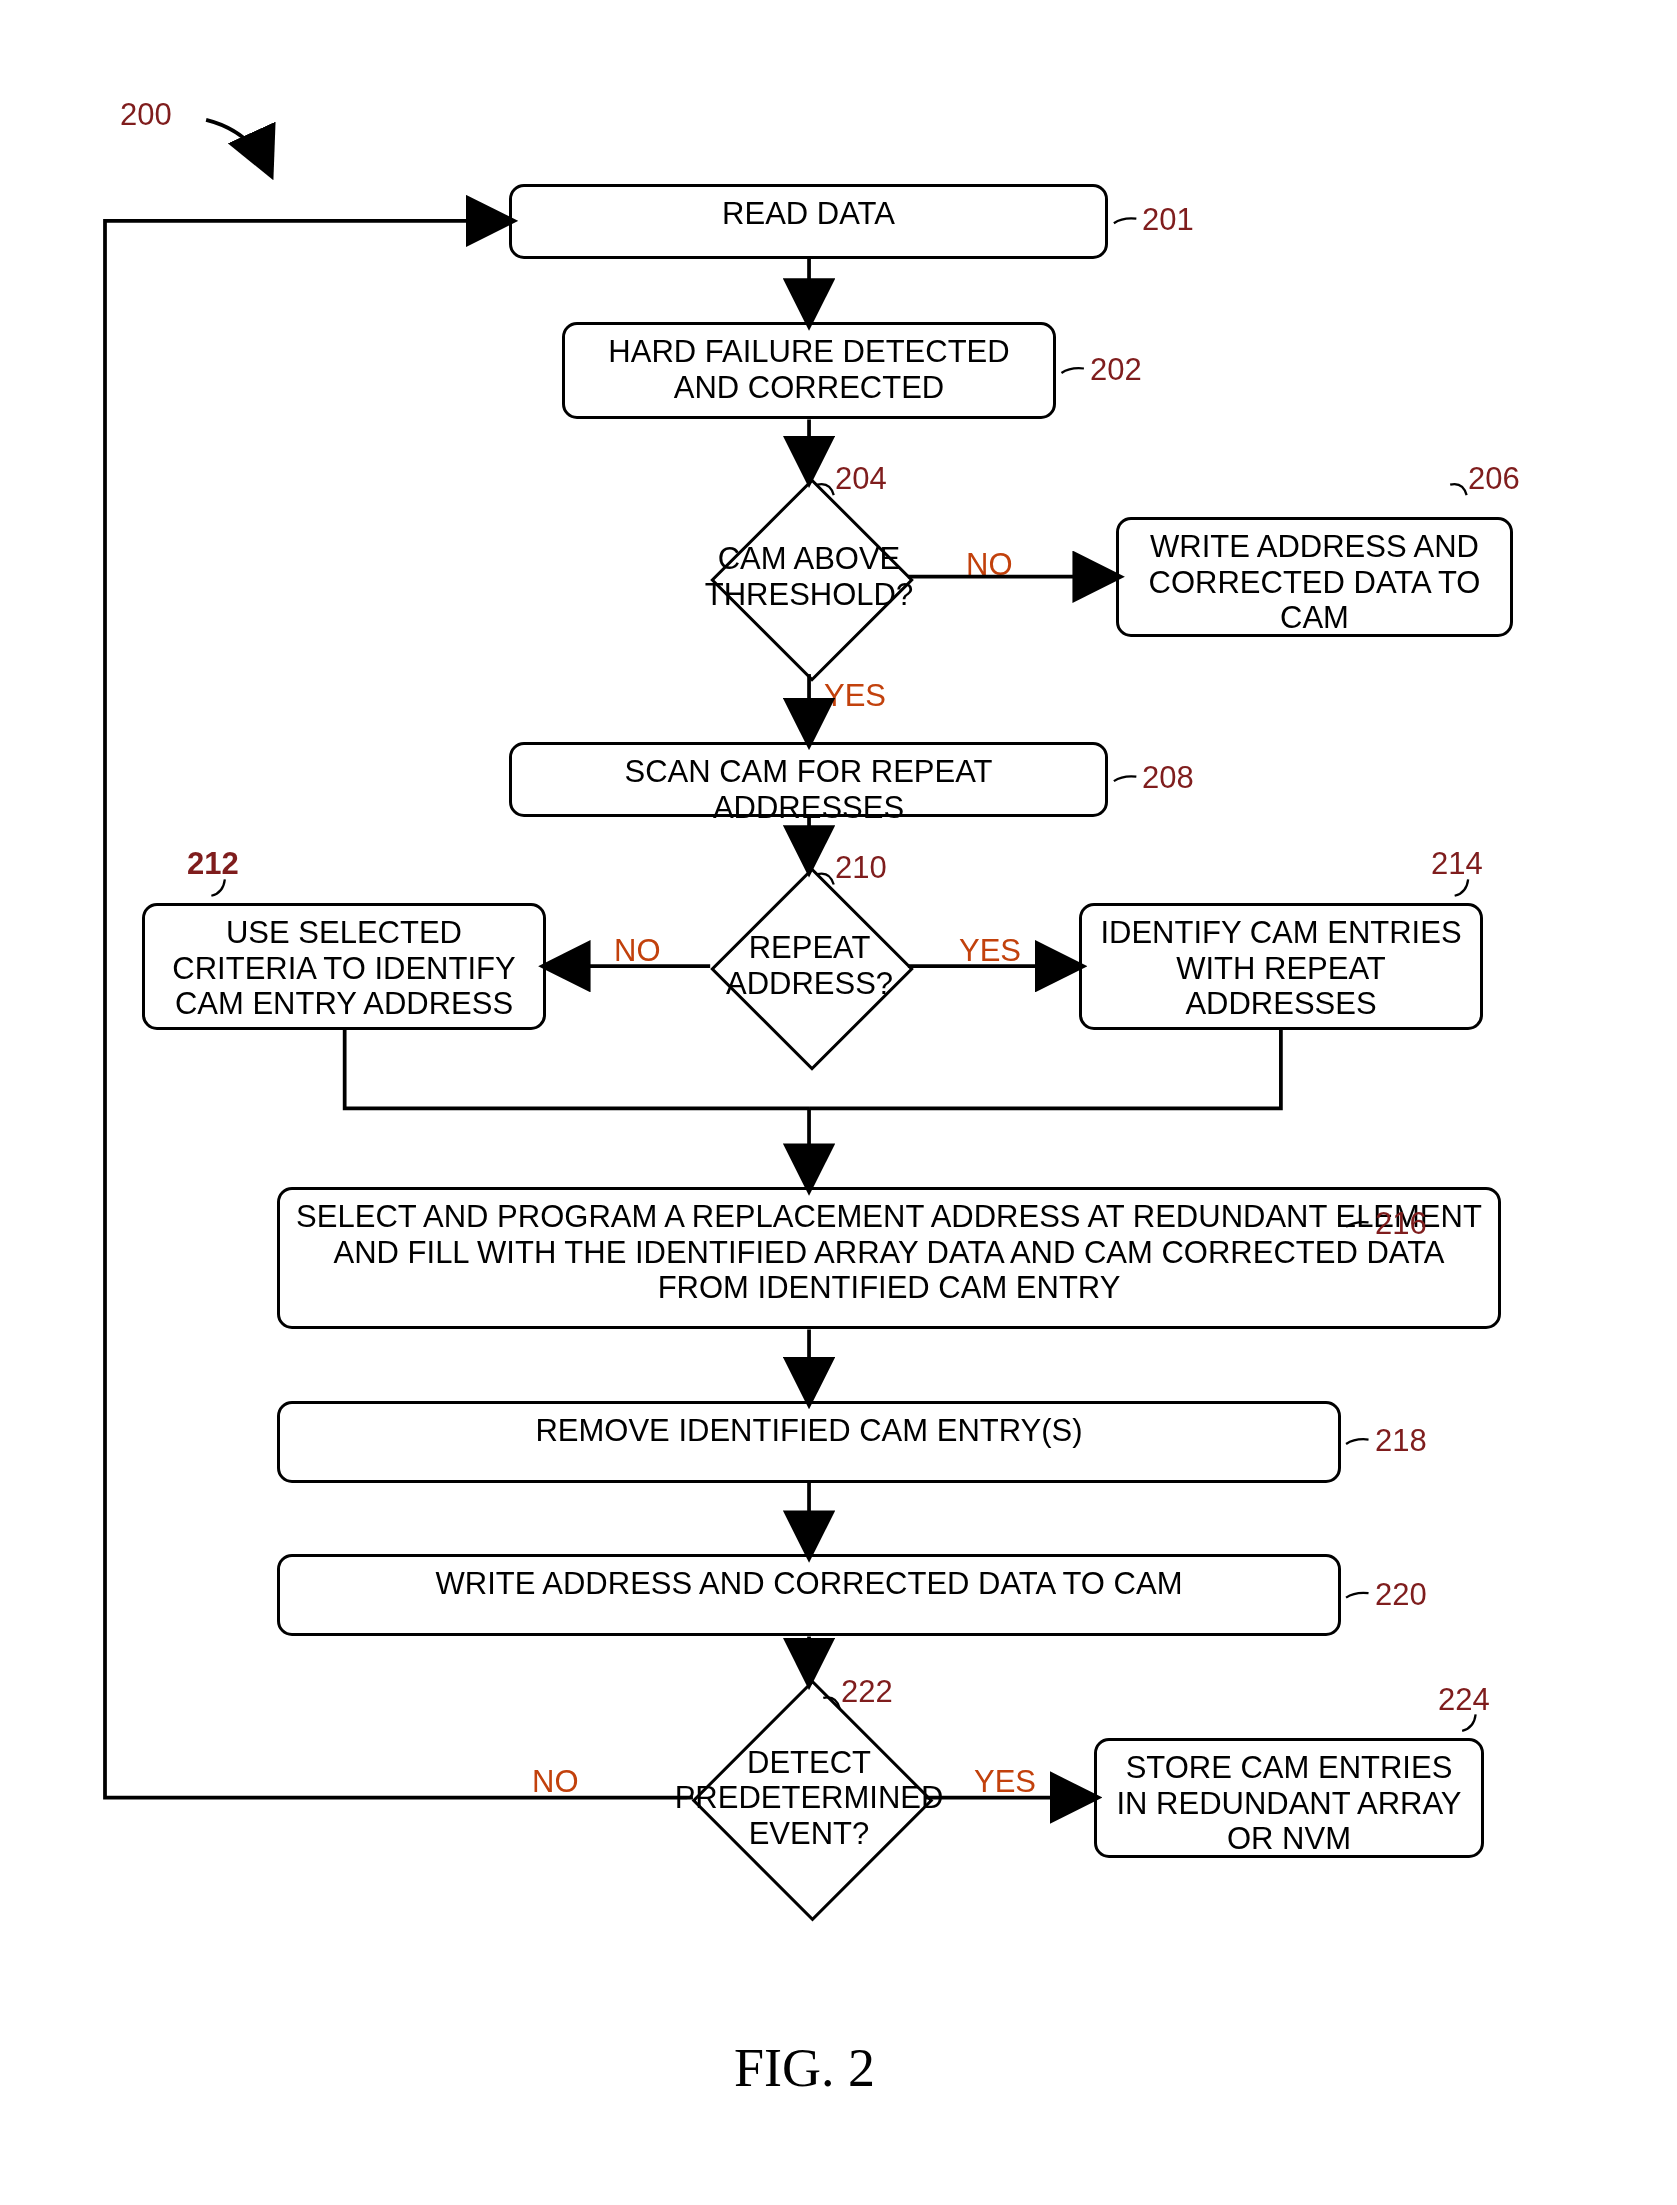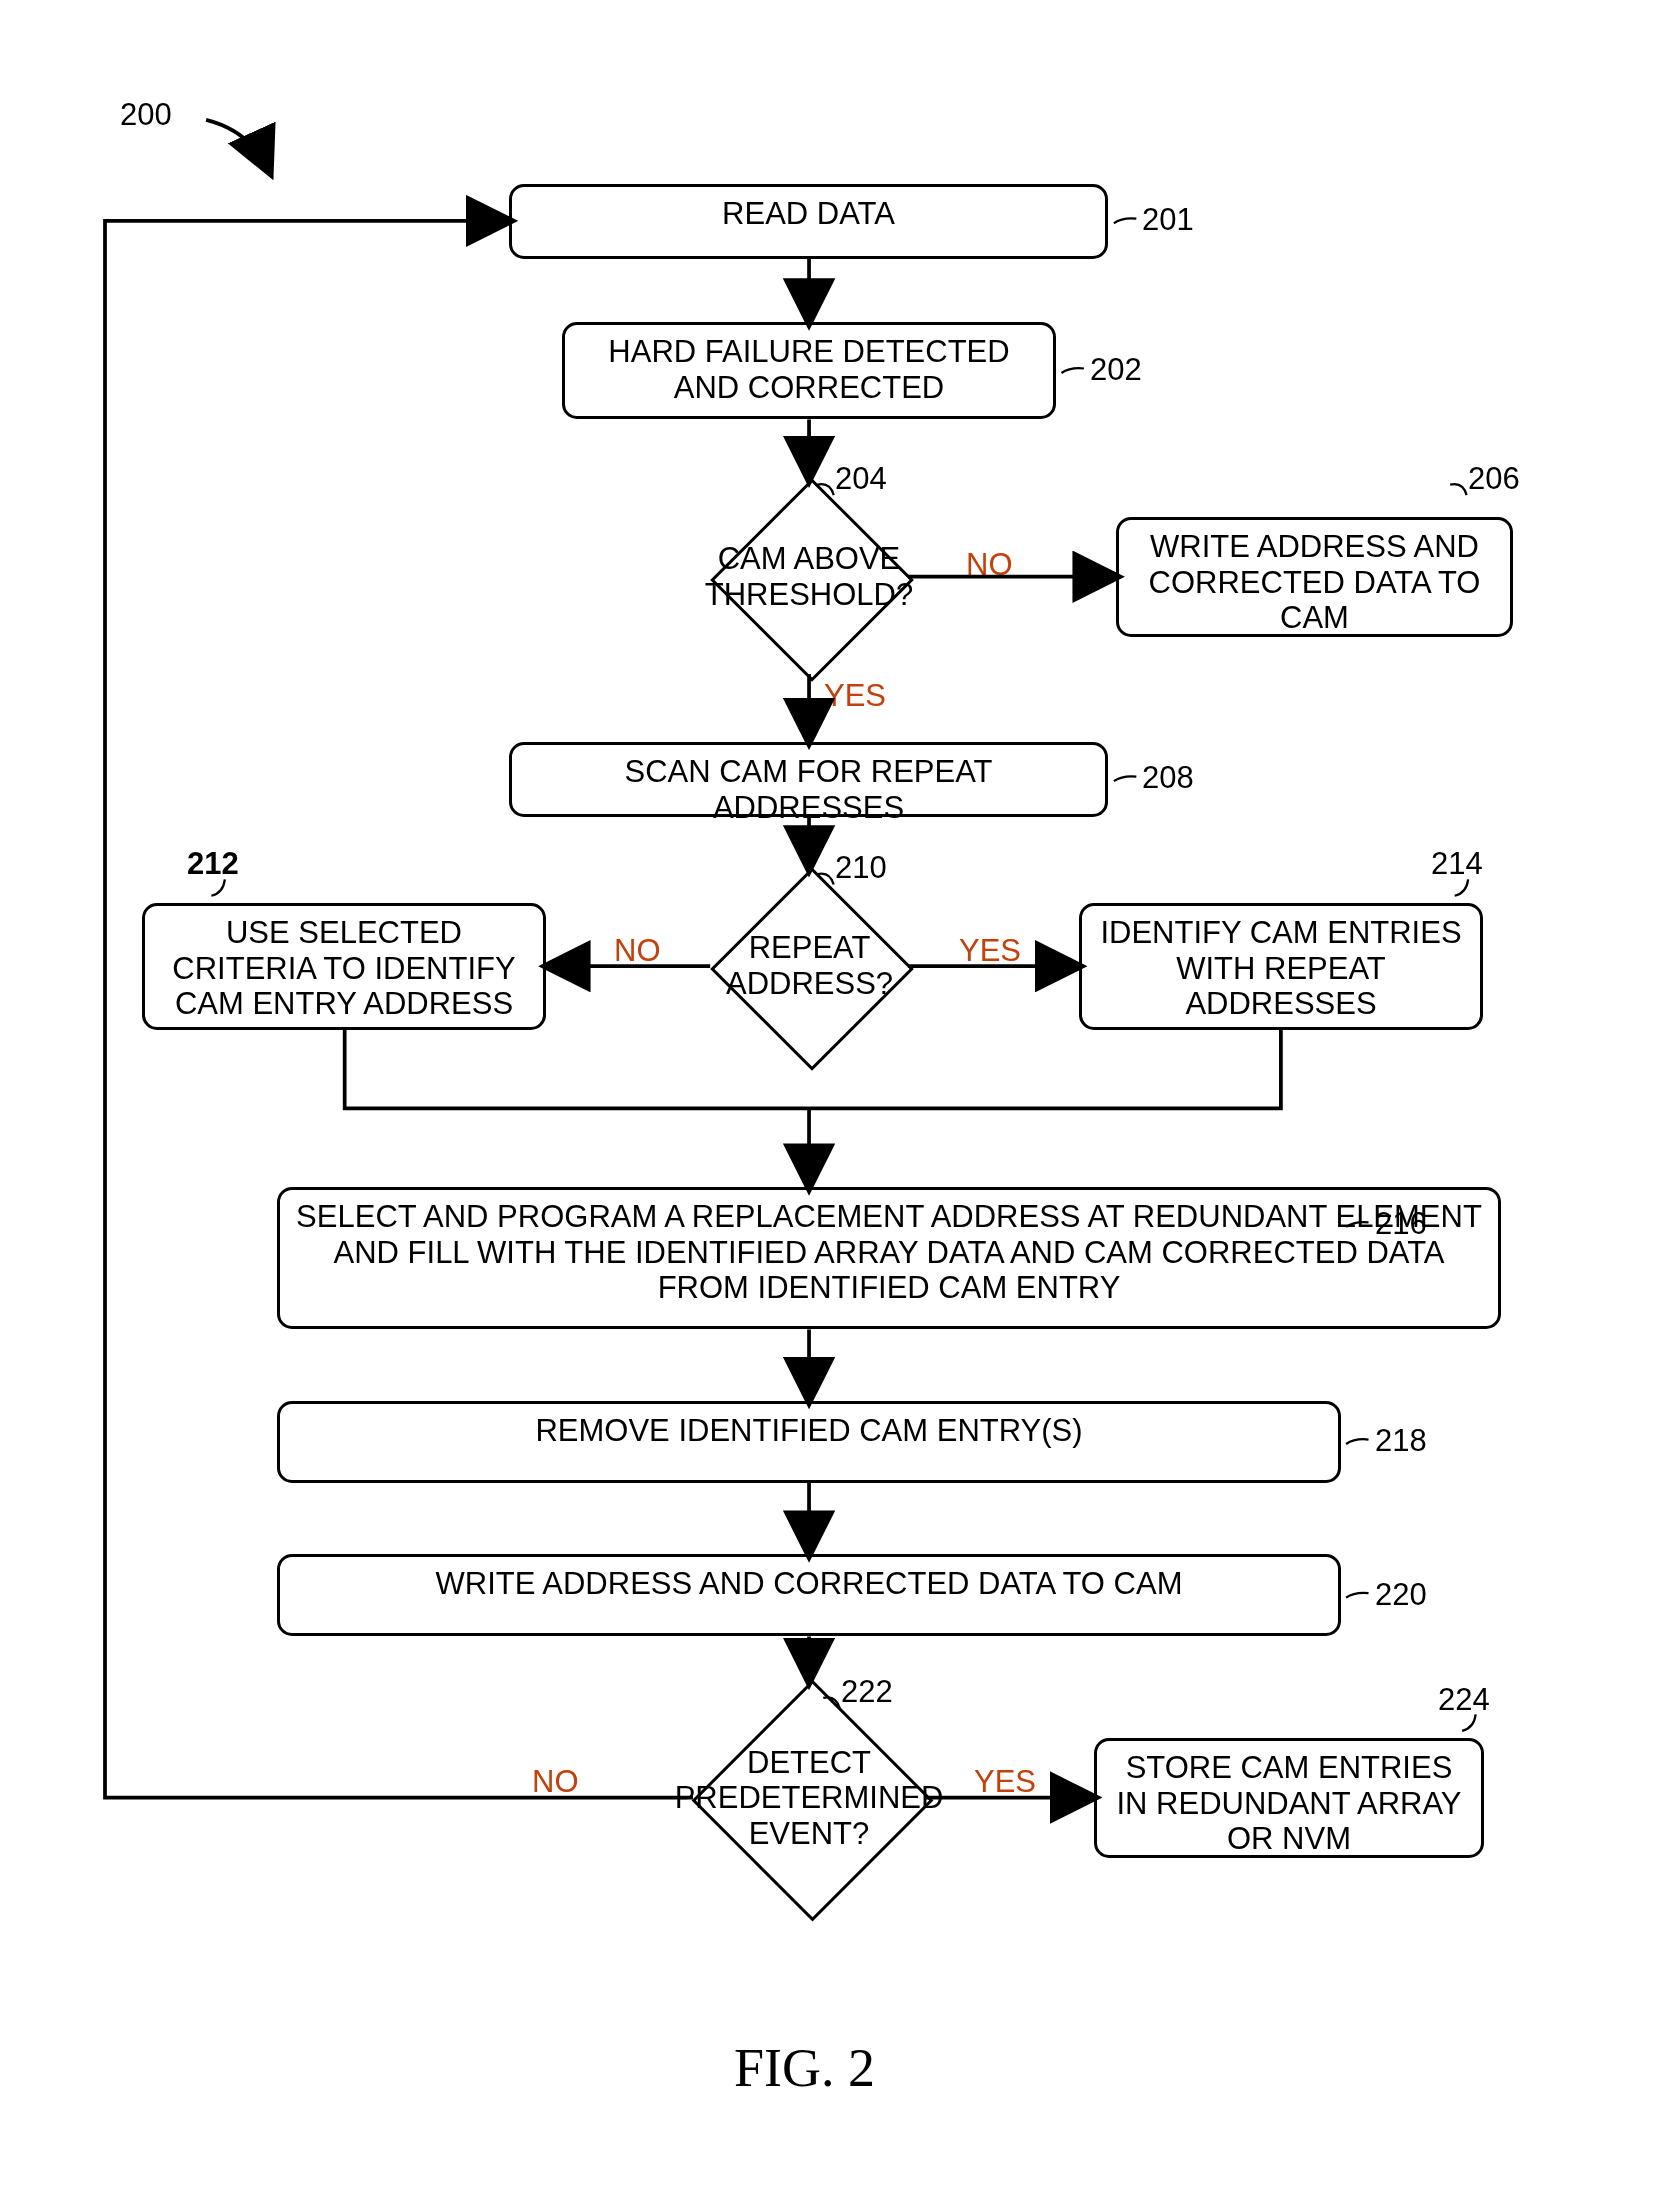--- a/index.html
+++ b/index.html
@@ -40,21 +40,21 @@
     justify-content: center;
     text-align: center;
     font-size: 31px;
     line-height: 1.15;
     background: transparent;
     pointer-events: none;
   }
   .ref {
     position: absolute;
     font-size: 31px;
-    color: #000000;
+    color: #7f1d1d;
     background: transparent;
   }
   .edge-label {
     position: absolute;
     font-size: 31px;
     color: #c2410c;
     background: transparent;
   }
   .caption {
     position: absolute;

